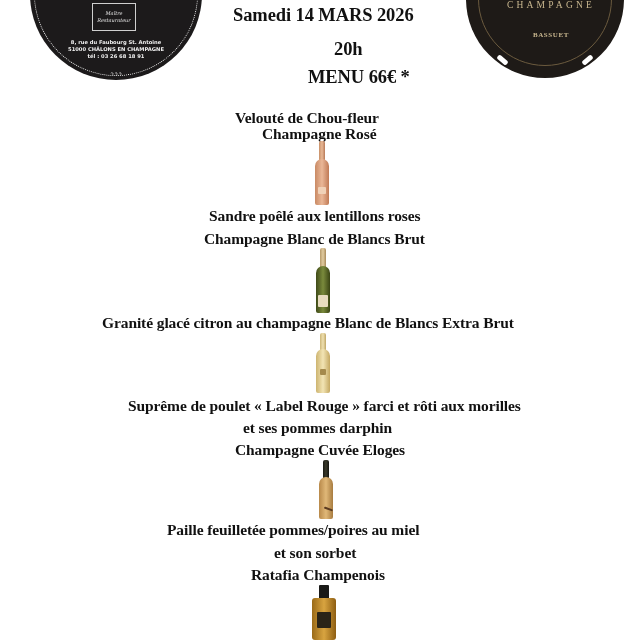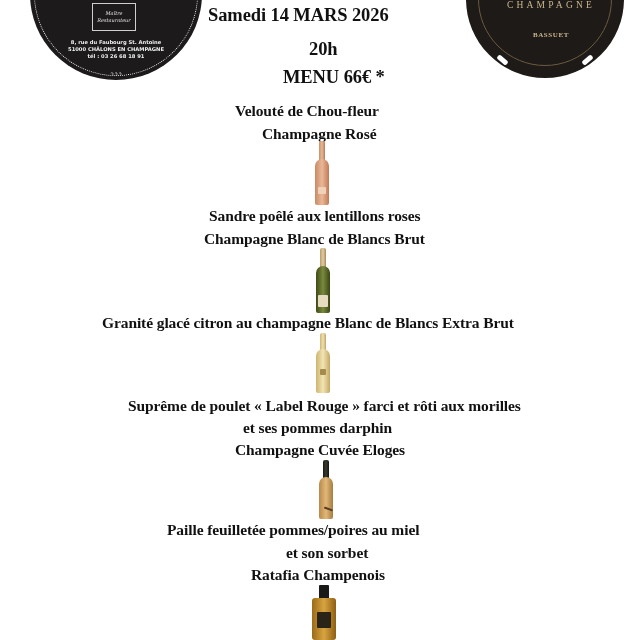--- a/index.html
+++ b/index.html
@@ -6,21 +6,21 @@
   body {
     width: 640px; height: 640px; overflow: hidden; position: relative;
     background: #ffffff;
     font-family: "Liberation Serif", "DejaVu Serif", serif;
     color: #111111;
   }
   .line {
     position: absolute; white-space: nowrap; font-weight: bold;
     font-size: 15.5px; line-height: 18px; letter-spacing: -0.1px;
   }
-  .hdr { font-size: 18.5px; line-height: 22px; }
+  .hdr { font-size: 18.5px; line-height: 22px; margin-left: 25px; }
 
   
   .logo-left {
     position: absolute; left: 30px; top: -92px; width: 172px; height: 172px;
     border-radius: 50%; background: #1c1a1b;
   }
   .logo-left .dots {
     position: absolute; inset: 4px; border-radius: 50%;
     border: 1.5px dotted #e8e8e8;
   }
@@ -89,21 +89,21 @@
   <div class="notch" style="left:34px; top:134px; transform:rotate(-50deg);"></div>
   <div class="notch" style="left:119px; top:134px; transform:rotate(50deg);"></div>
   <div class="t1">CHAMPAGNE</div>
   <div class="t3">BASSUET</div>
 </div>
 
 <div class="line hdr" style="left:208px; top:4px;">Samedi 14 MARS 2026</div>
 <div class="line hdr" style="left:309px; top:38px;text-align:center;">20h</div>
 <div class="line hdr" style="left:283px; top:66px;">MENU 66€ *</div>
 
-<div class="line" style="left:235px; top:102px;">Velouté de Chou-fleur</div>
+<div class="line" style="left:235px; top:109px;">Velouté de Chou-fleur</div>
 <div class="line" style="left:262px; top:125px;">Champagne Rosé</div>
 <div class="bottle" style="left:314px; top:141px; width:16px; height:64px;">
   <div class="neck" style="left:5px; top:0; width:6px; height:22px; background:linear-gradient(90deg,#c89068,#e8b896,#b87a58);"></div>
   <div class="body" style="left:1px; top:18px; width:14px; height:46px; background:linear-gradient(90deg,#c98a64,#eab797,#c07a55);"></div>
   <div class="label" style="left:4px; top:46px; width:8px; height:7px; background:#f0d2b8;"></div>
 </div>
 
 <div class="line" style="left:209px; top:207px;">Sandre poêlé aux lentillons roses</div>
 <div class="line" style="left:204px; top:230px;">Champagne Blanc de Blancs Brut</div>
 <div class="bottle" style="left:315px; top:248px; width:16px; height:65px;">
@@ -122,19 +122,19 @@
 <div class="line" style="left:128px; top:397px;">Suprême de poulet « Label Rouge » farci et rôti aux morilles</div>
 <div class="line" style="left:243px; top:419px;">et ses pommes darphin</div>
 <div class="line" style="left:235px; top:441px;">Champagne Cuvée Eloges</div>
 <div class="bottle" style="left:318px; top:460px; width:16px; height:59px;">
   <div class="neck" style="left:5px; top:0; width:6px; height:20px; background:linear-gradient(90deg,#1a1a14,#3a3a2c,#14140e);"></div>
   <div class="body" style="left:1px; top:17px; width:14px; height:42px; background:linear-gradient(90deg,#b8894a,#e0b878,#a87c40);"></div>
   <div class="label" style="left:6px; top:48px; width:9px; height:1.5px; background:#5a3a20; transform:rotate(20deg);"></div>
 </div>
 
 <div class="line" style="left:167px; top:521px;">Paille feuilletée pommes/poires au miel</div>
-<div class="line" style="left:286px; top:544px;">et son sorbet</div>
+<div class="line" style="left:274px; top:544px;">et son sorbet</div>
 <div class="line" style="left:251px; top:566px;">Ratafia Champenois</div>
 <div class="bottle" style="left:312px; top:585px; width:24px; height:55px;">
   <div class="neck" style="left:7px; top:0; width:10px; height:14px; background:#1a1a18; border-radius:1px;"></div>
   <div class="body" style="left:0; top:13px; width:24px; height:42px; border-radius:3px; background:linear-gradient(90deg,#9a6a18,#d8a440,#8e5e12);"></div>
   <div class="label" style="left:5px; top:27px; width:14px; height:16px; background:#2a2418;"></div>
 </div>
 
 </body></html>

